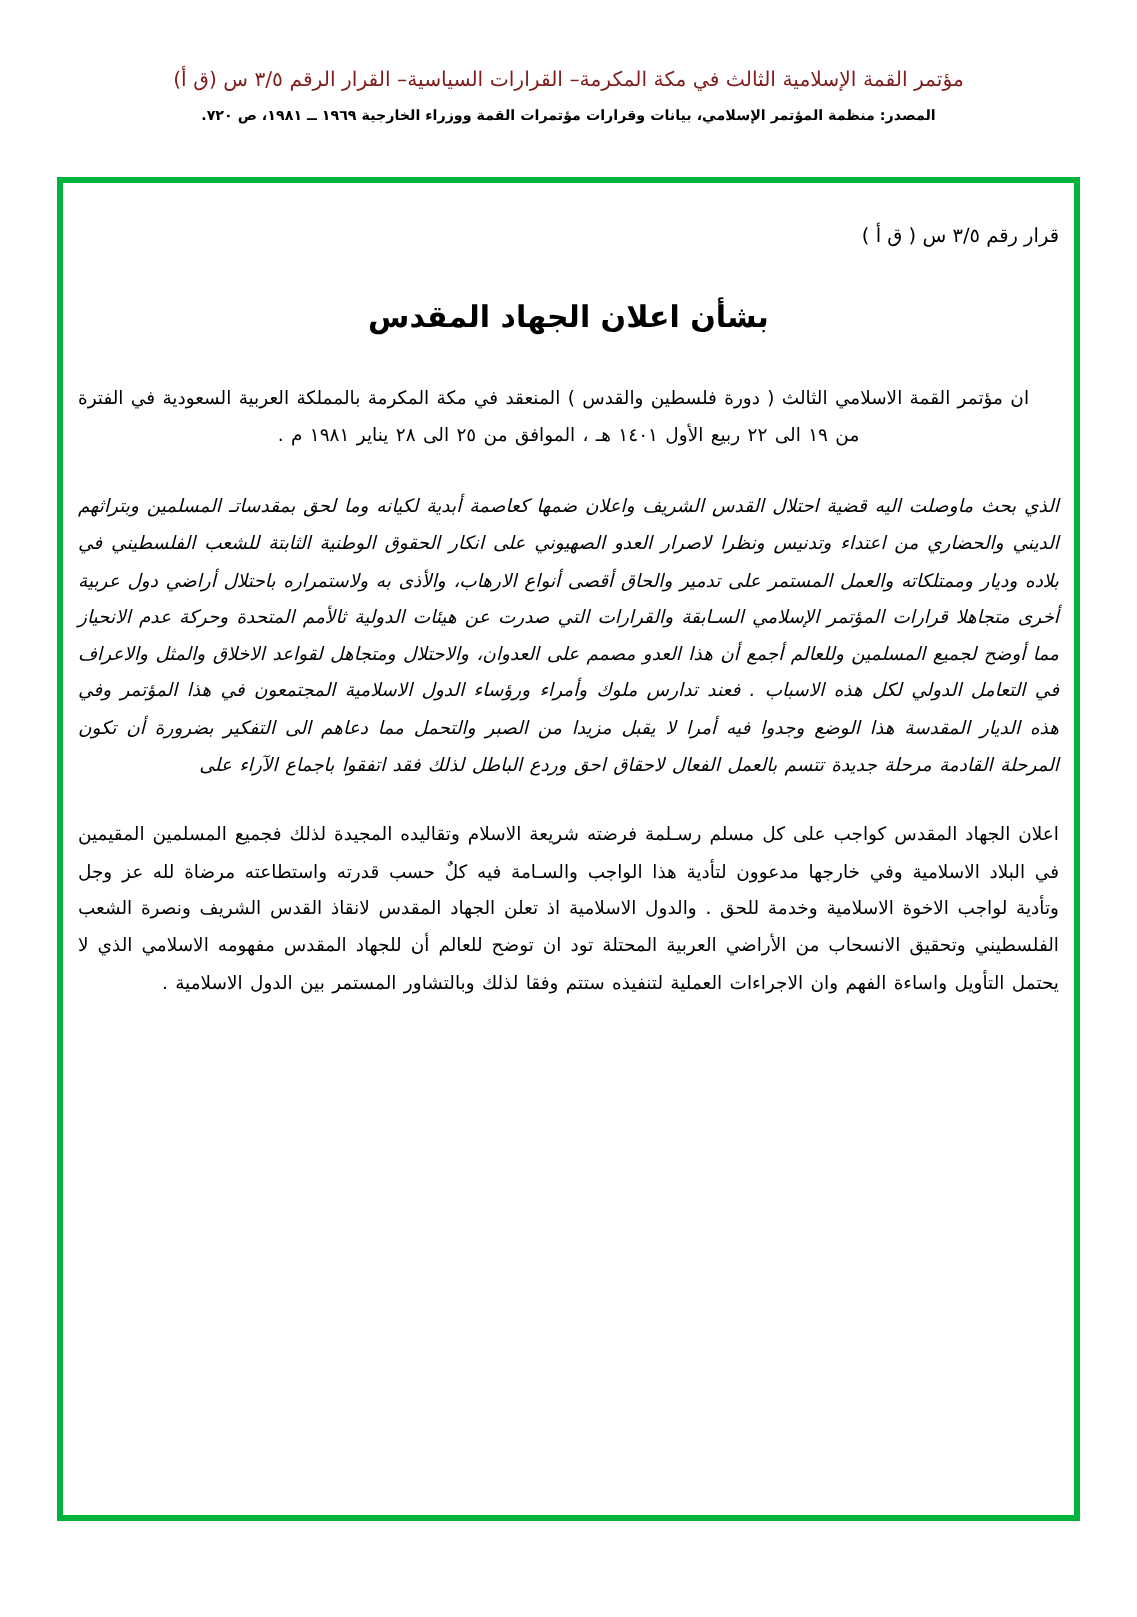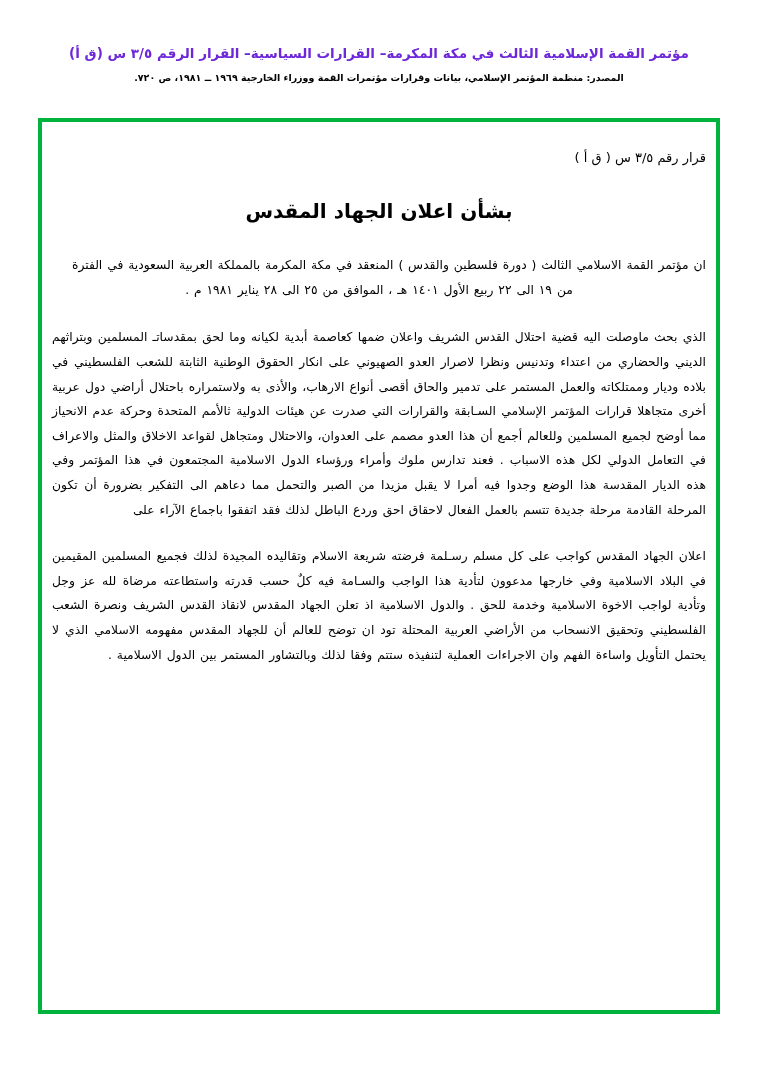--- a/index.html
+++ b/index.html
@@ -20,25 +20,25 @@
     height: 1078px;
     position: relative;
     box-sizing: border-box;
   }
   .header {
     text-align: center;
     padding-top: 44px;
   }
   .header-title {
     font-size: 13.5px;
-    font-weight: bold;
+    font-weight: normal;
     letter-spacing: 0px;
     line-height: 1.4;
     direction: rtl;
-    color: #6d28d9;
+    color: #7f1d1d;
   }
   .header-source {
     font-size: 9.5px;
     font-weight: bold;
     margin-top: 9px;
     direction: rtl;
     color: #000;
   }
   .frame {
     position: absolute;
@@ -72,27 +72,28 @@
   .para {
     font-size: 12.3px;
     line-height: 2.0;
     text-align: justify;
     text-align-last: right;
     direction: rtl;
     margin-bottom: 22px;
     word-spacing: 1px;
   }
   .para.p1 {
-    text-align: right;
+    text-align: left;
     text-align-last: center;
     line-height: 2.05;
   }
   .para.p2 {
     text-align: justify;
     text-align-last: right;
+    font-style: italic;
   }
   .para.p3 {
     text-align: justify;
     text-align-last: right;
   }
 </style>
 </head>
 <body>
 
 <div class="page">

